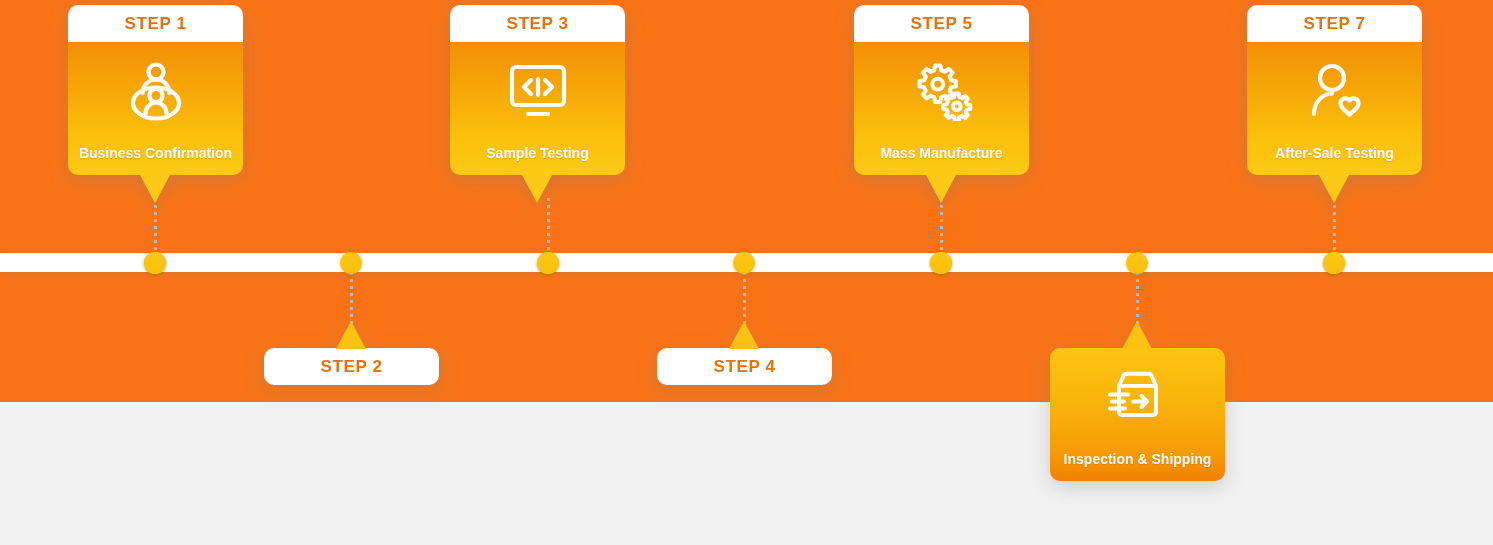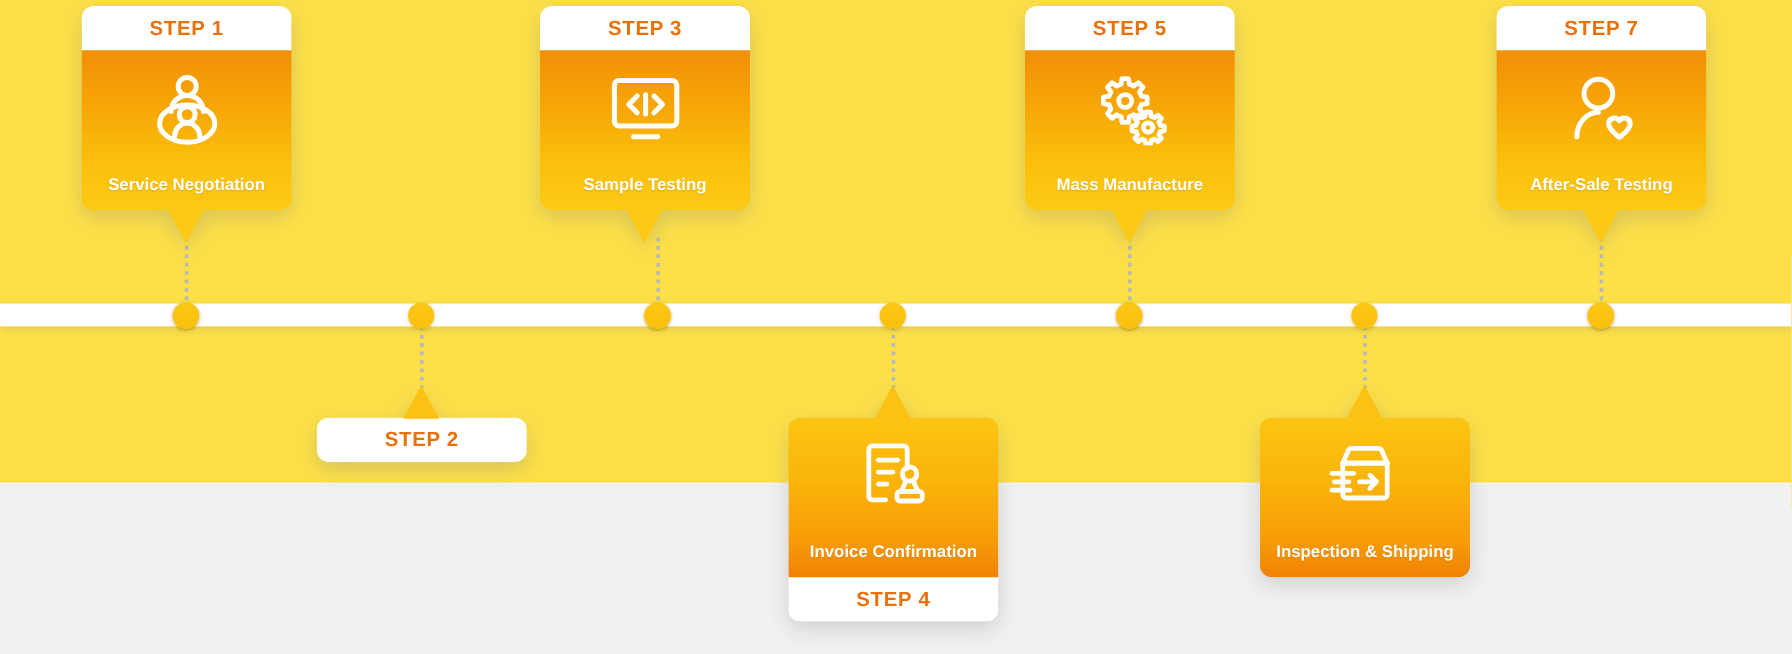--- a/index.html
+++ b/index.html
@@ -12,21 +12,21 @@
     background: #f1f1f1;
     font-family: "Liberation Sans", sans-serif;
     overflow: hidden;
     position: relative;
   }
 
   #stage {
     position: relative;
     width: 1493px;
     height: 402px;
-    background: #fde047;
+    background: #f97316;
   }
 
   
   .timeline-bar {
     position: absolute;
     left: 0;
     top: 253px;
     width: 1493px;
     height: 19px;
     background: #ffffff;
@@ -165,21 +165,21 @@
       <div class="body-top">
         <div class="icon-holder">
           <svg class="ico" width="64" height="60" viewBox="0 0 64 60" fill="none" stroke="#ffffff" stroke-width="4.2" stroke-linecap="round" stroke-linejoin="round">
             <circle cx="32" cy="11" r="7.5"></circle>
             <path d="M18.5 32 c0 -7.5 6 -13.5 13.5 -13.5 s13.5 6 13.5 13.5"></path>
             <ellipse cx="32" cy="42" rx="23" ry="15.5"></ellipse>
             <circle cx="32" cy="34.5" r="6.6"></circle>
             <path d="M21.5 52.5 c0 -6 4.7 -11 10.5 -11 s10.5 5 10.5 11"></path>
           </svg>
         </div>
-        <div class="caption">Service Negotiation</div>
+        <div class="caption">Business Confirmation</div>
       </div>
     </div>
     <div class="pointer-down"></div>
   </div>
   <div class="connector" style="left:154px; top:198px; height:58px;"></div>
   <div class="timeline-dot" style="left:144px; top:252px;"></div>
 
   <div class="card" style="left:450px; top:5px;">
     <div class="card-inner">
       <div class="label-strip">
@@ -269,34 +269,20 @@
         <span class="step-text">STEP 2</span>
       </div>
     </div>
   </div>
 
   <div class="connector" style="left:743px; top:272px; height:52px;"></div>
 
   <div class="card" style="left:657px; top:348px;">
     <div class="pointer-up"></div>
     <div class="card-inner">
-      <div class="body-bottom">
-        <div class="icon-holder">
-          <svg class="ico" width="62" height="60" viewBox="0 0 62 60" fill="none" stroke="#ffffff" stroke-width="4" stroke-linecap="round" stroke-linejoin="round">
-            <path d="M42 23.5 l0 -16 a3 3 0 0 0 -3 -3 l-26 0 a3 3 0 0 0 -3 3 l0 39 a3 3 0 0 0 3 3 l11 0"></path>
-            <path d="M18 16.5 l16 0"></path>
-            <path d="M18 26.5 l12 0"></path>
-            <path d="M18 36.5 l7 0"></path>
-            <circle cx="44" cy="28" r="6"></circle>
-            <path d="M40.5 33 c0 5.5 -3 6 -3 9.5 l13 0 c0 -3.5 -3 -4 -3 -9.5"></path>
-            <rect x="33.5" y="42.5" width="21" height="8" rx="2.5"></rect>
-          </svg>
-        </div>
-        <div class="caption">Invoice Confirmation</div>
-      </div>
       <div class="label-strip">
         <span class="step-text">STEP 4</span>
       </div>
     </div>
   </div>
 
   <div class="connector" style="left:1136px; top:272px; height:52px;"></div>
 
   <div class="card" style="left:1050px; top:348px;">
     <div class="pointer-up"></div>

